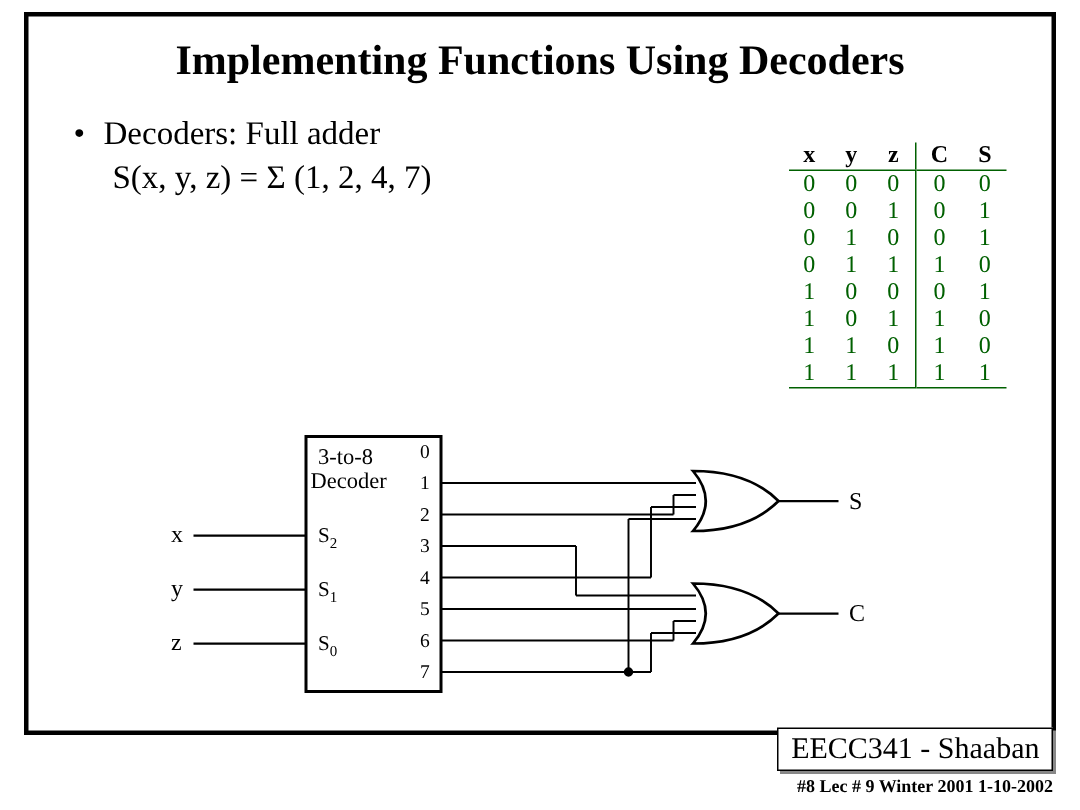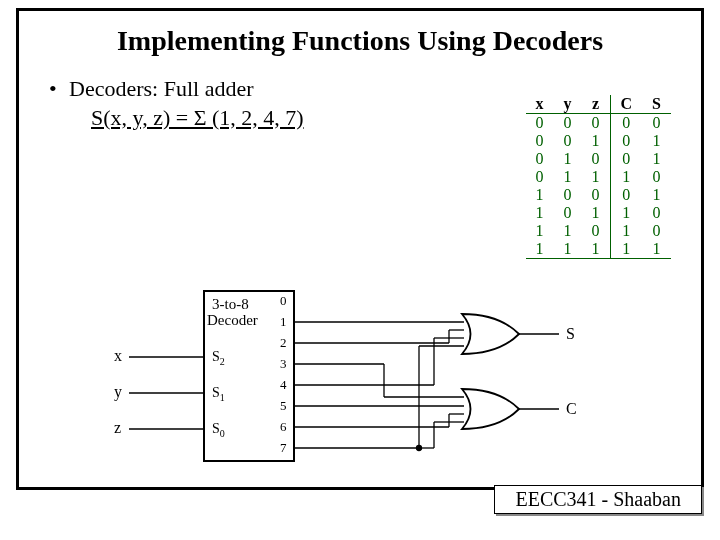--- a/index.html
+++ b/index.html
@@ -30,21 +30,21 @@
     text-align: center;
     margin: 4px 0 18px 0;
   }
   .bullet-area {
     font-size: 22px;
     line-height: 1.3;
     margin-left: 6px;
   }
   .bullet-row { display: flex; align-items: baseline; }
   .bullet-dot { width: 20px; }
-  .sub { margin-left: 42px; text-decoration: underline; }
+  .sub { margin-left: 26px; }
   .truth-table {
     position: absolute;
     top: 84px;
     right: 30px;
     border-collapse: collapse;
     font-size: 16px;
   }
   .truth-table th {
     font-weight: bold;
     padding: 0 10px;
@@ -65,21 +65,21 @@
     top: 270px;
     width: 520px;
     height: 200px;
   }
   .footer-box {
     position: absolute;
     right: 18px;
     bottom: 26px;
     border: 1px solid #000;
     box-shadow: 2px 2px 0 #888;
-    padding: 2px 20px;
+    padding: 2px 8px;
     font-size: 20px;
     background: #fff;
   }
   .footer-line {
     position: absolute;
     right: 18px;
     bottom: 8px;
     font-size: 12px;
     font-weight: bold;
   }
@@ -247,13 +247,14 @@
       <g>
         <path d="M 358 108 Q 375 128 358 148 Q 395 148 415 128 Q 395 108 358 108 Z" fill="none" stroke="#000" stroke-width="1.8"></path>
         <line x1="415" y1="128" x2="455" y2="128" stroke="#000" stroke-width="1.5"></line>
         <text x="462" y="133" class="gate-label">C</text>
       </g>
     </svg>
 
   </div>
 
   <div class="footer-box">EECC341 - Shaaban</div>
+  <div class="footer-line">#8  Lec # 9   Winter 2001  1-10-2002</div>
 </div>
 
 </body></html>

